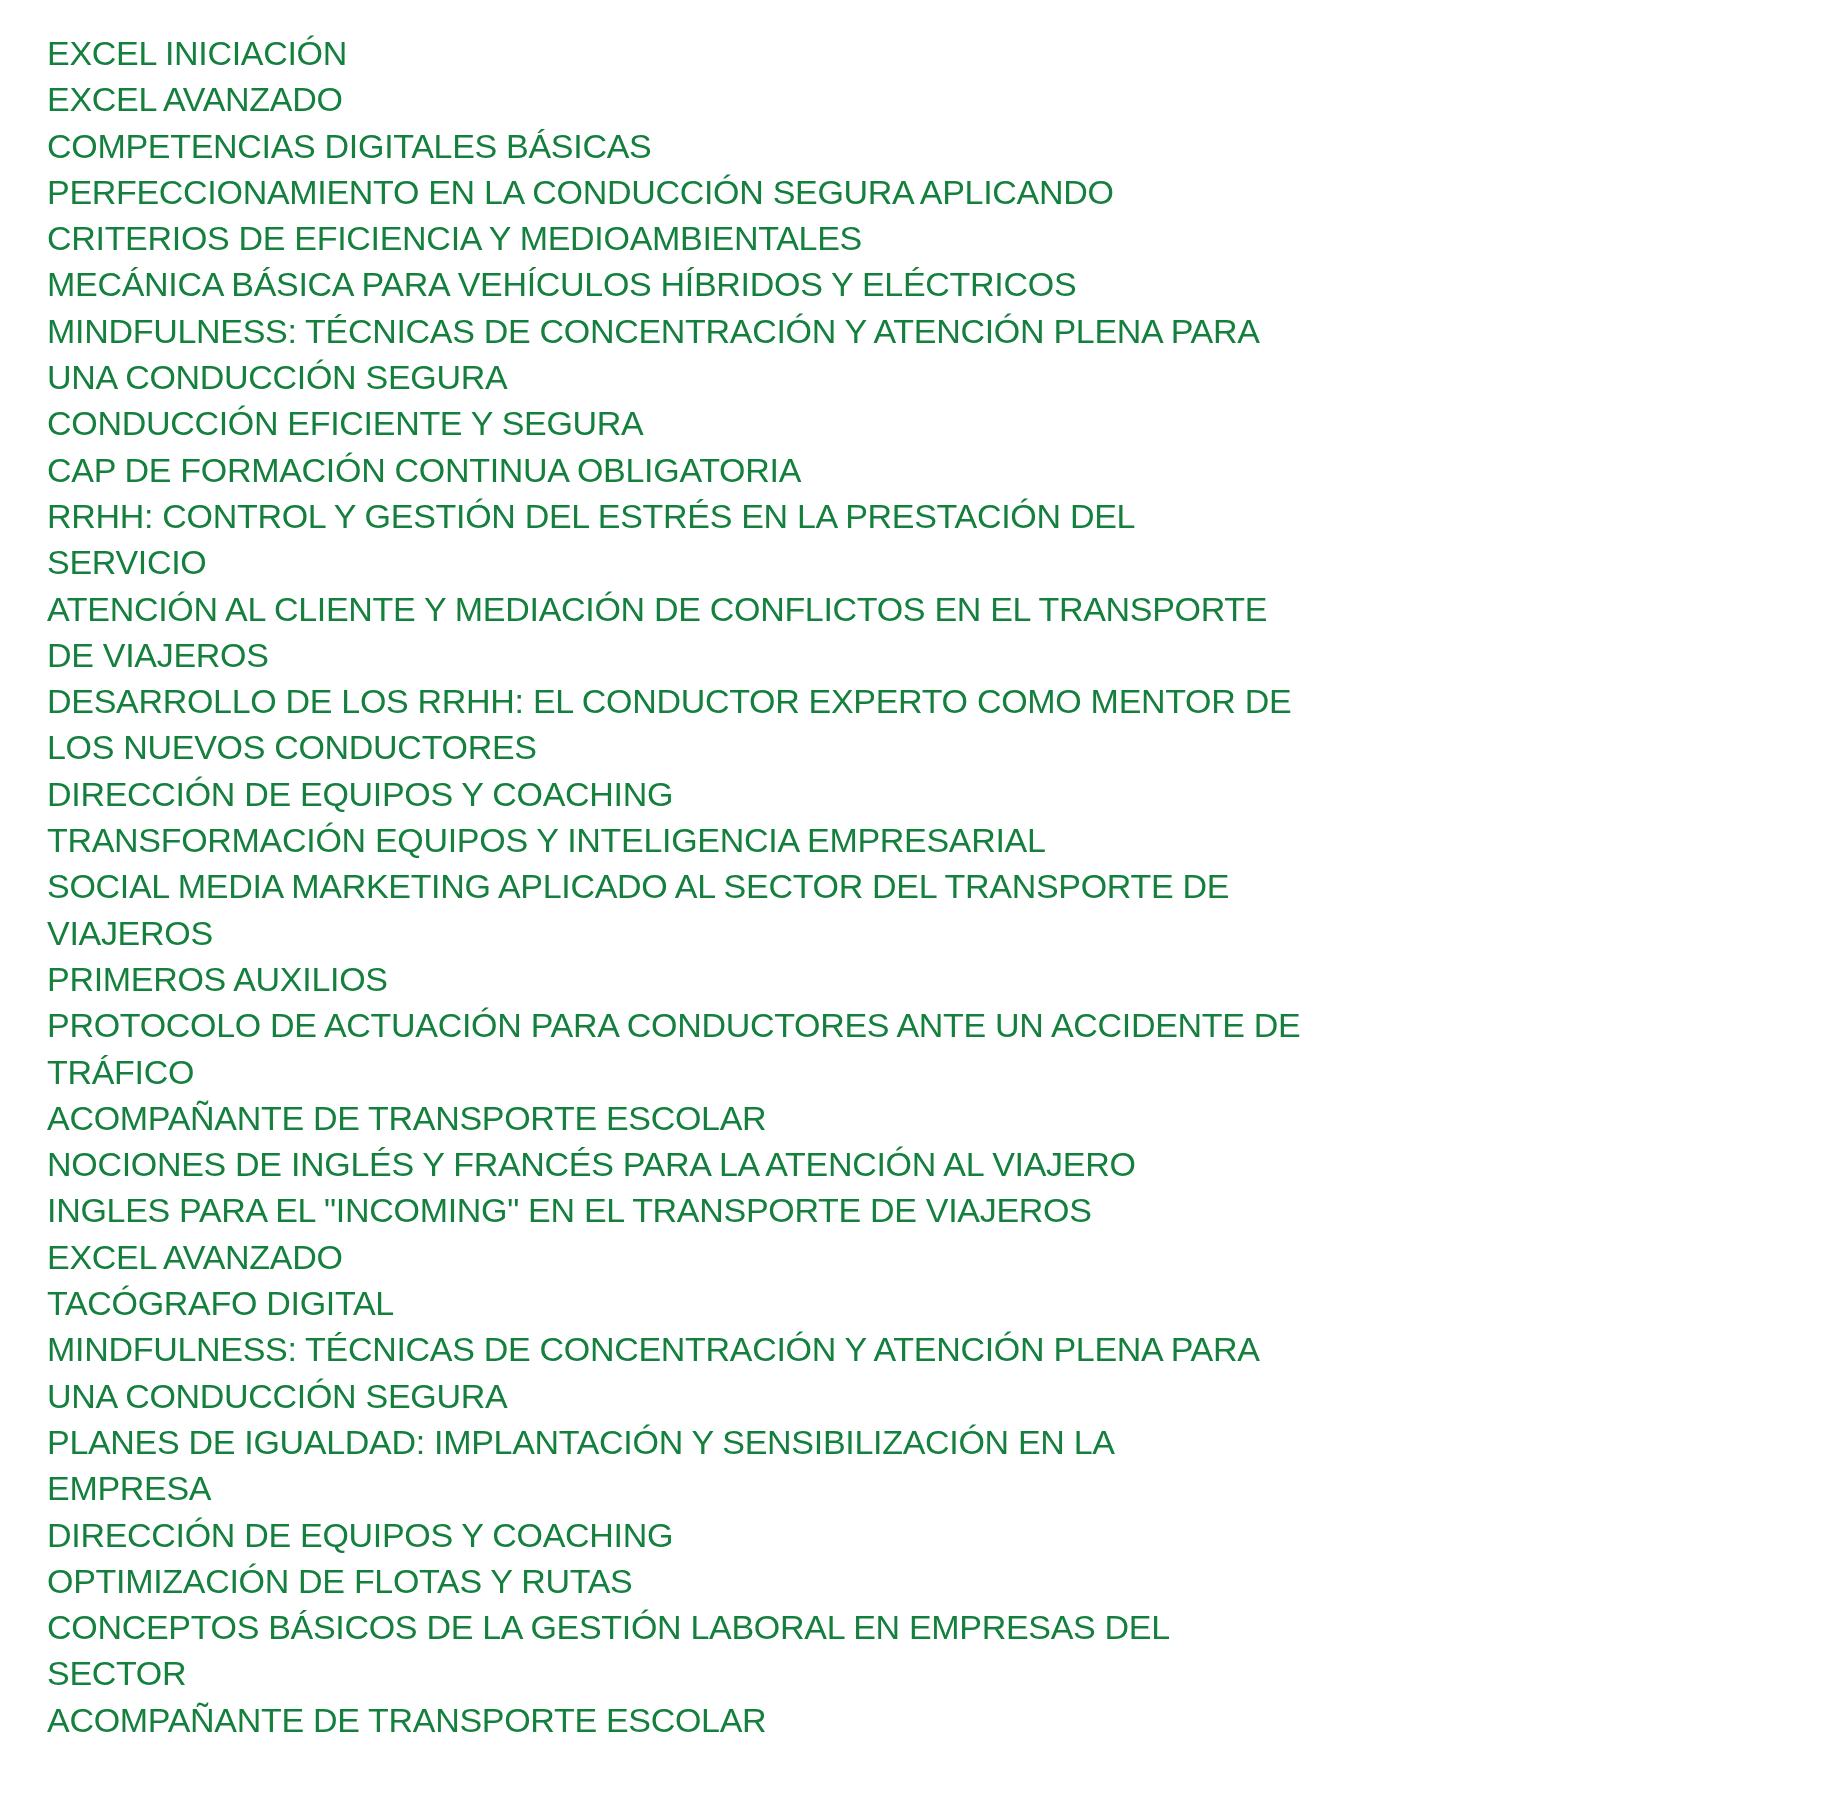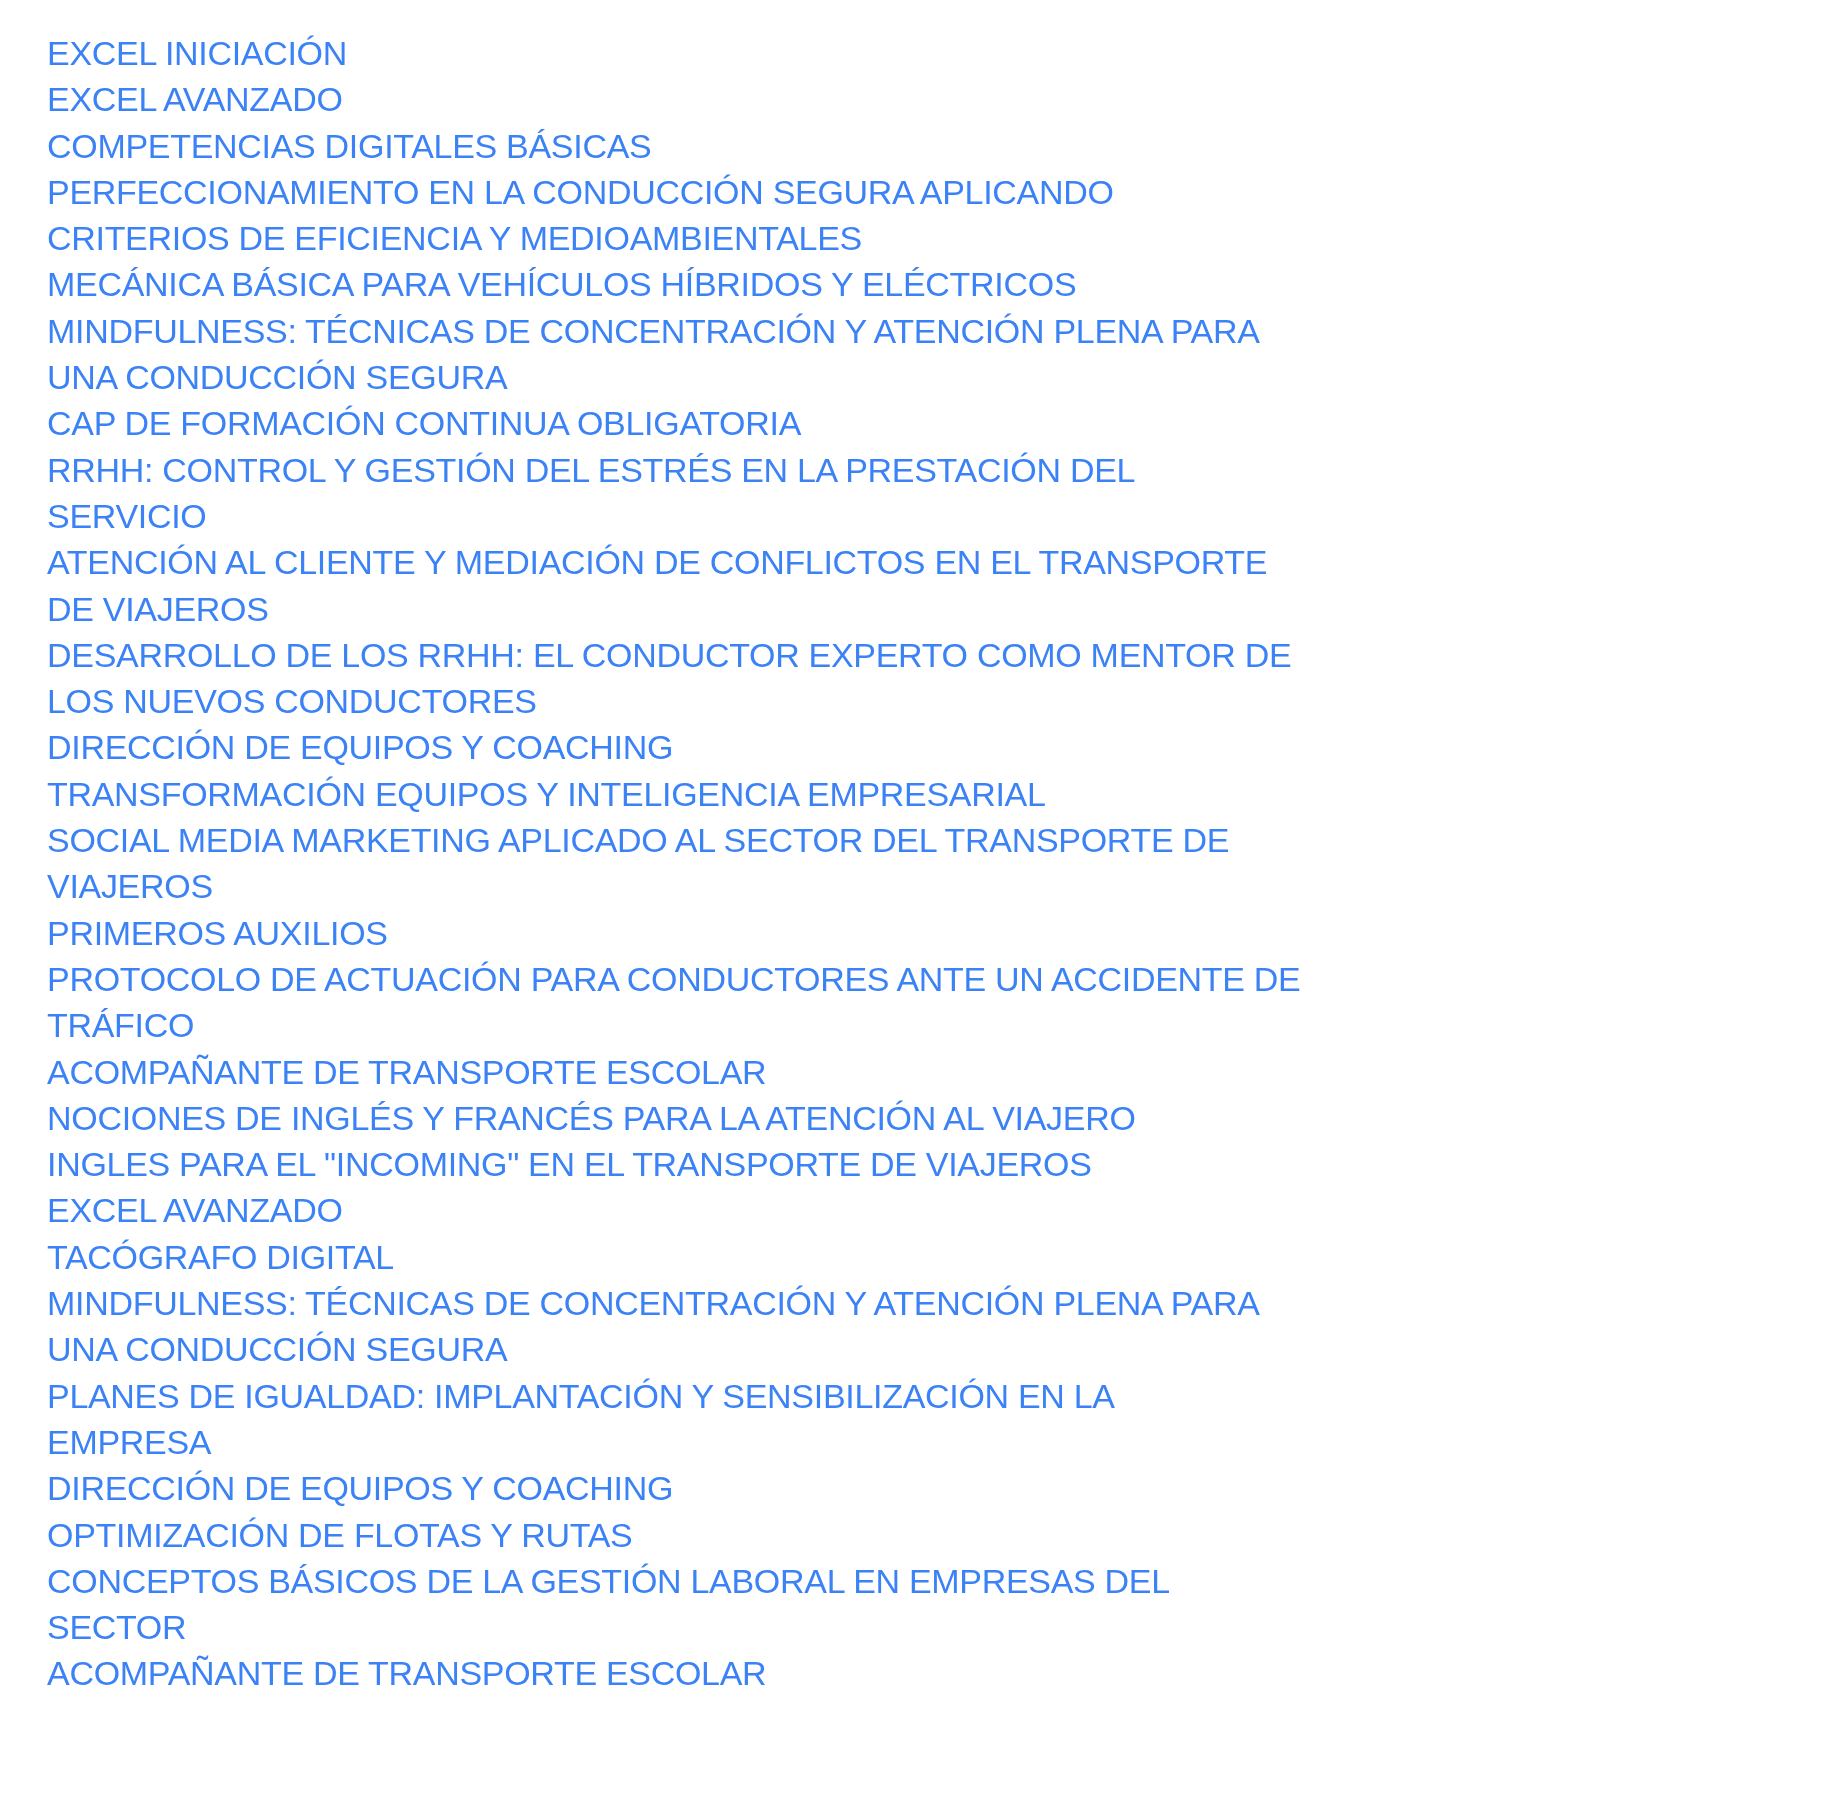--- a/index.html
+++ b/index.html
@@ -24,27 +24,28 @@
   .course-item {
     white-space: pre-line;
   }
   .course-line {
     white-space: nowrap;
   }
 </style>
 </head>
 <body>
 
-<div class="course-list" id="course-list" style="color: #3b82f6;">
+<div class="course-list" id="course-list" style="color: #15803d;">
     <div class="course-item"><div class="course-line">EXCEL INICIACIÓN</div></div>
     <div class="course-item"><div class="course-line">EXCEL AVANZADO</div></div>
     <div class="course-item"><div class="course-line">COMPETENCIAS DIGITALES BÁSICAS</div></div>
     <div class="course-item"><div class="course-line">PERFECCIONAMIENTO EN LA CONDUCCIÓN SEGURA APLICANDO</div><div class="course-line">CRITERIOS DE EFICIENCIA Y MEDIOAMBIENTALES</div></div>
     <div class="course-item"><div class="course-line">MECÁNICA BÁSICA PARA VEHÍCULOS HÍBRIDOS Y ELÉCTRICOS</div></div>
     <div class="course-item"><div class="course-line">MINDFULNESS: TÉCNICAS DE CONCENTRACIÓN Y ATENCIÓN PLENA PARA</div><div class="course-line">UNA CONDUCCIÓN SEGURA</div></div>
+    <div class="course-item"><div class="course-line">CONDUCCIÓN EFICIENTE Y SEGURA</div></div>
     <div class="course-item"><div class="course-line">CAP DE FORMACIÓN CONTINUA OBLIGATORIA</div></div>
     <div class="course-item"><div class="course-line">RRHH: CONTROL Y GESTIÓN DEL ESTRÉS EN LA PRESTACIÓN DEL</div><div class="course-line">SERVICIO</div></div>
     <div class="course-item"><div class="course-line">ATENCIÓN AL CLIENTE Y MEDIACIÓN DE CONFLICTOS EN EL TRANSPORTE</div><div class="course-line">DE VIAJEROS</div></div>
     <div class="course-item"><div class="course-line">DESARROLLO DE LOS RRHH: EL CONDUCTOR EXPERTO COMO MENTOR DE</div><div class="course-line">LOS NUEVOS CONDUCTORES</div></div>
     <div class="course-item"><div class="course-line">DIRECCIÓN DE EQUIPOS Y COACHING</div></div>
     <div class="course-item"><div class="course-line">TRANSFORMACIÓN EQUIPOS Y INTELIGENCIA EMPRESARIAL</div></div>
     <div class="course-item"><div class="course-line">SOCIAL MEDIA MARKETING APLICADO AL SECTOR DEL TRANSPORTE DE</div><div class="course-line">VIAJEROS</div></div>
     <div class="course-item"><div class="course-line">PRIMEROS AUXILIOS</div></div>
     <div class="course-item"><div class="course-line">PROTOCOLO DE ACTUACIÓN PARA CONDUCTORES ANTE UN ACCIDENTE DE</div><div class="course-line">TRÁFICO</div></div>
     <div class="course-item"><div class="course-line">ACOMPAÑANTE DE TRANSPORTE ESCOLAR</div></div>

